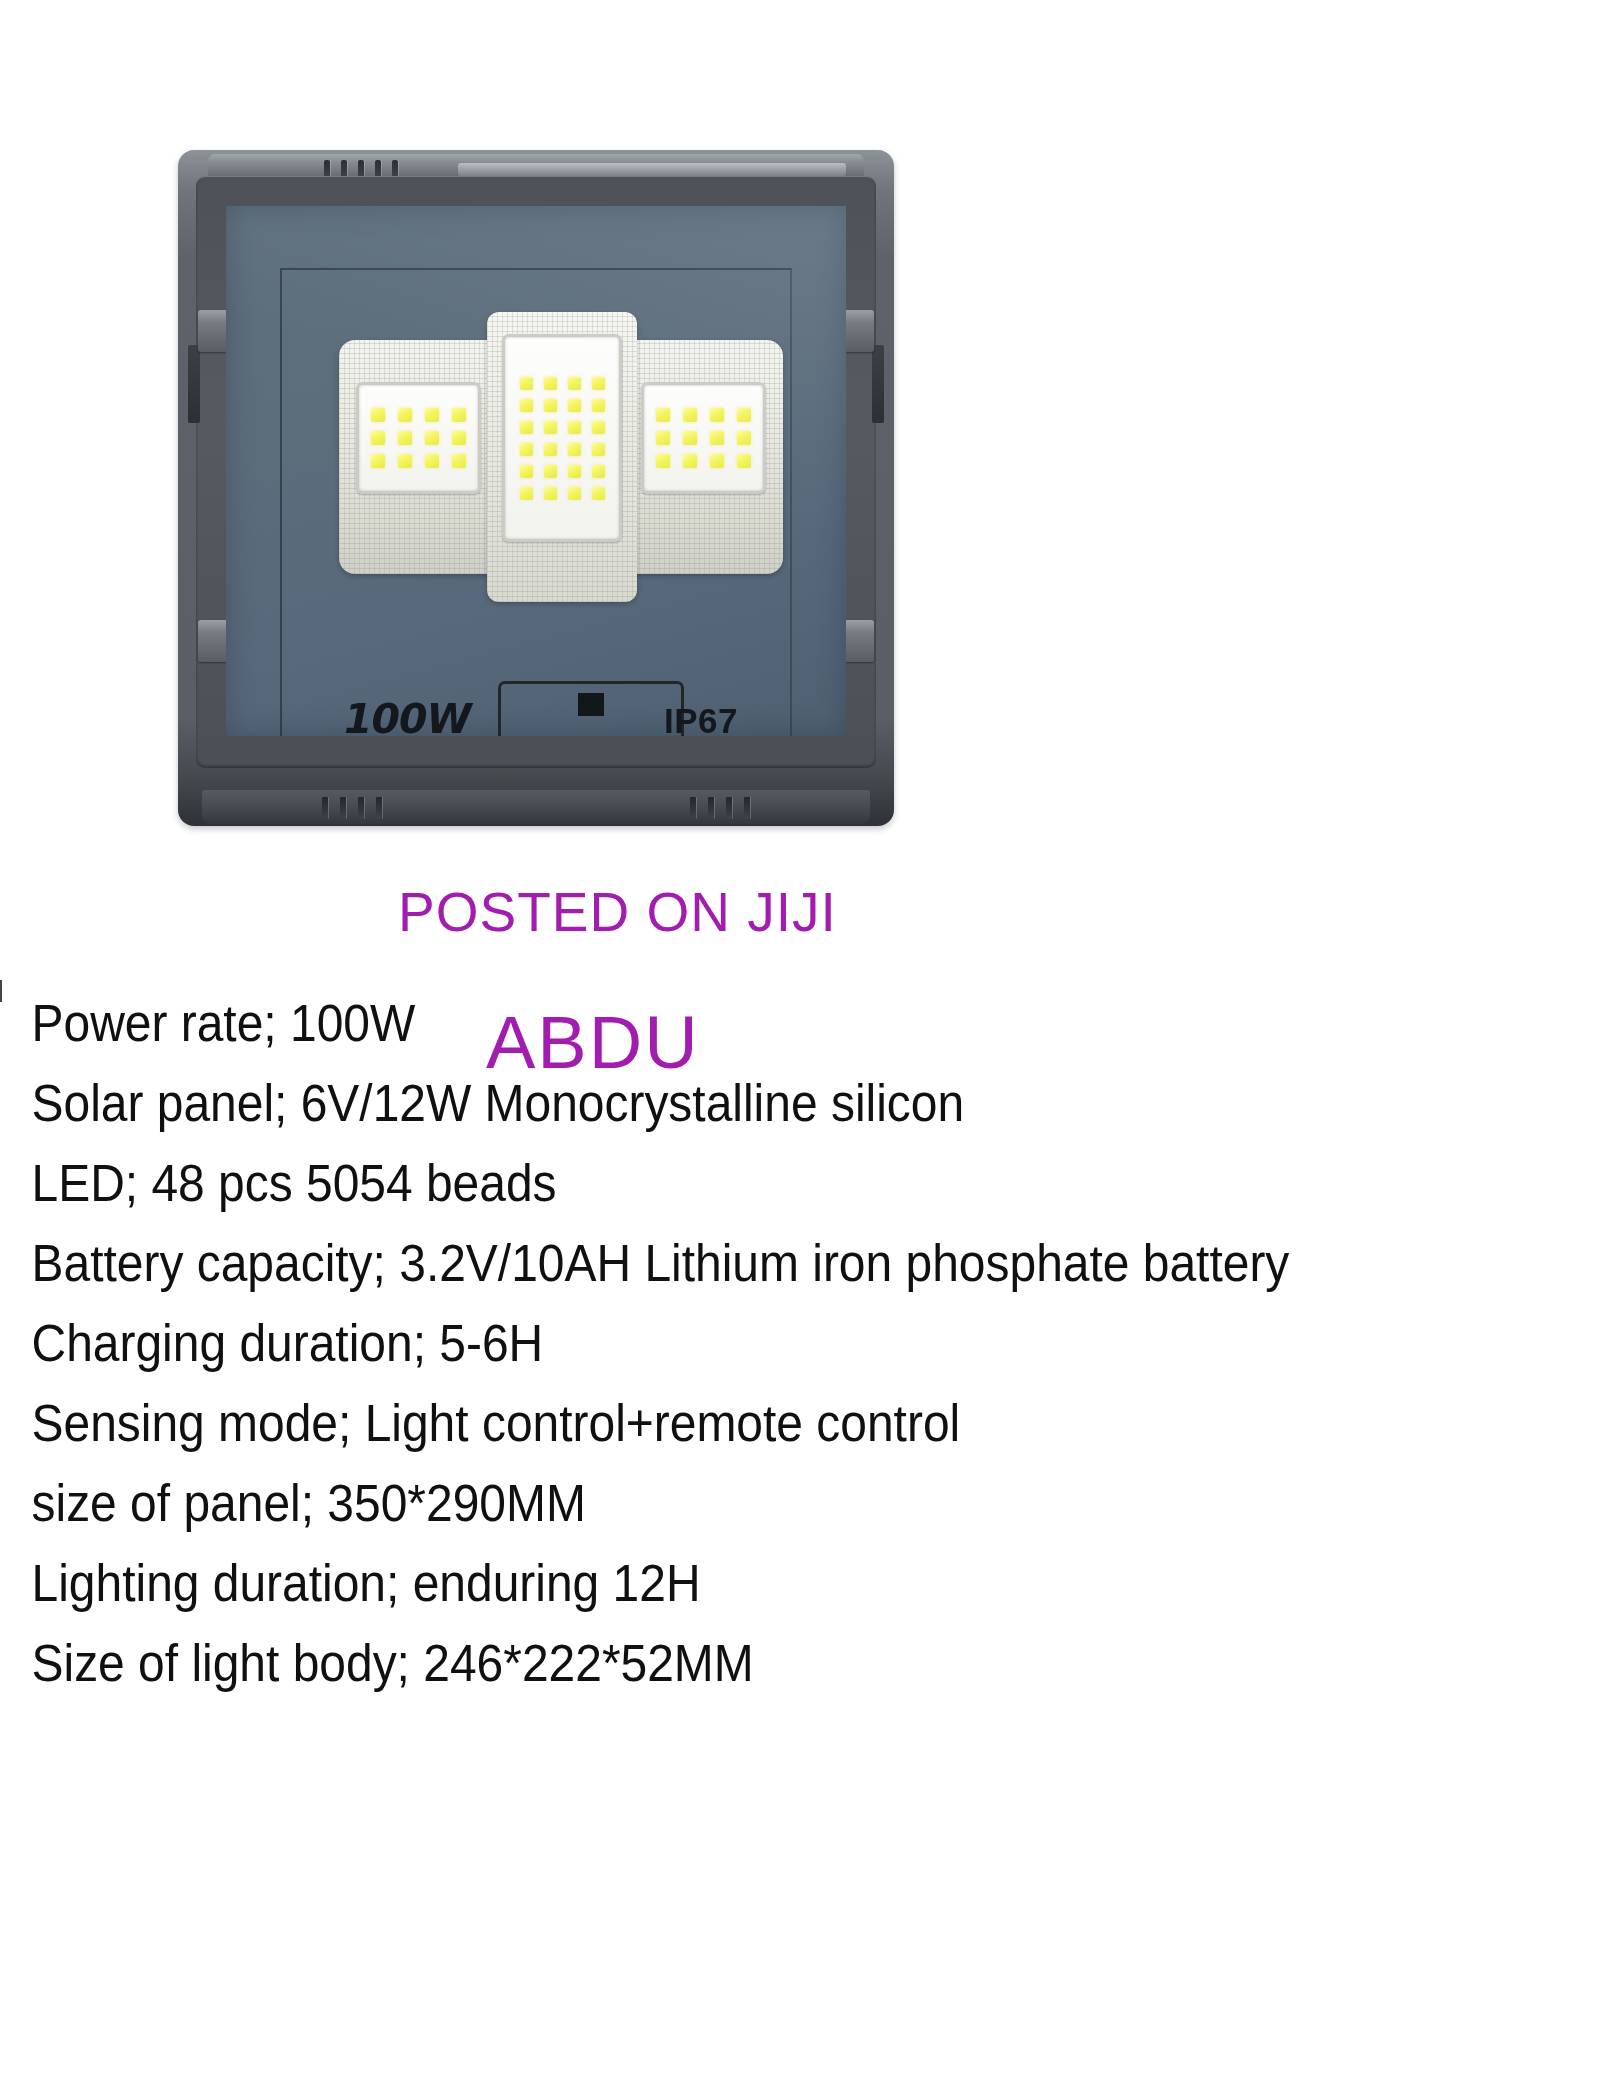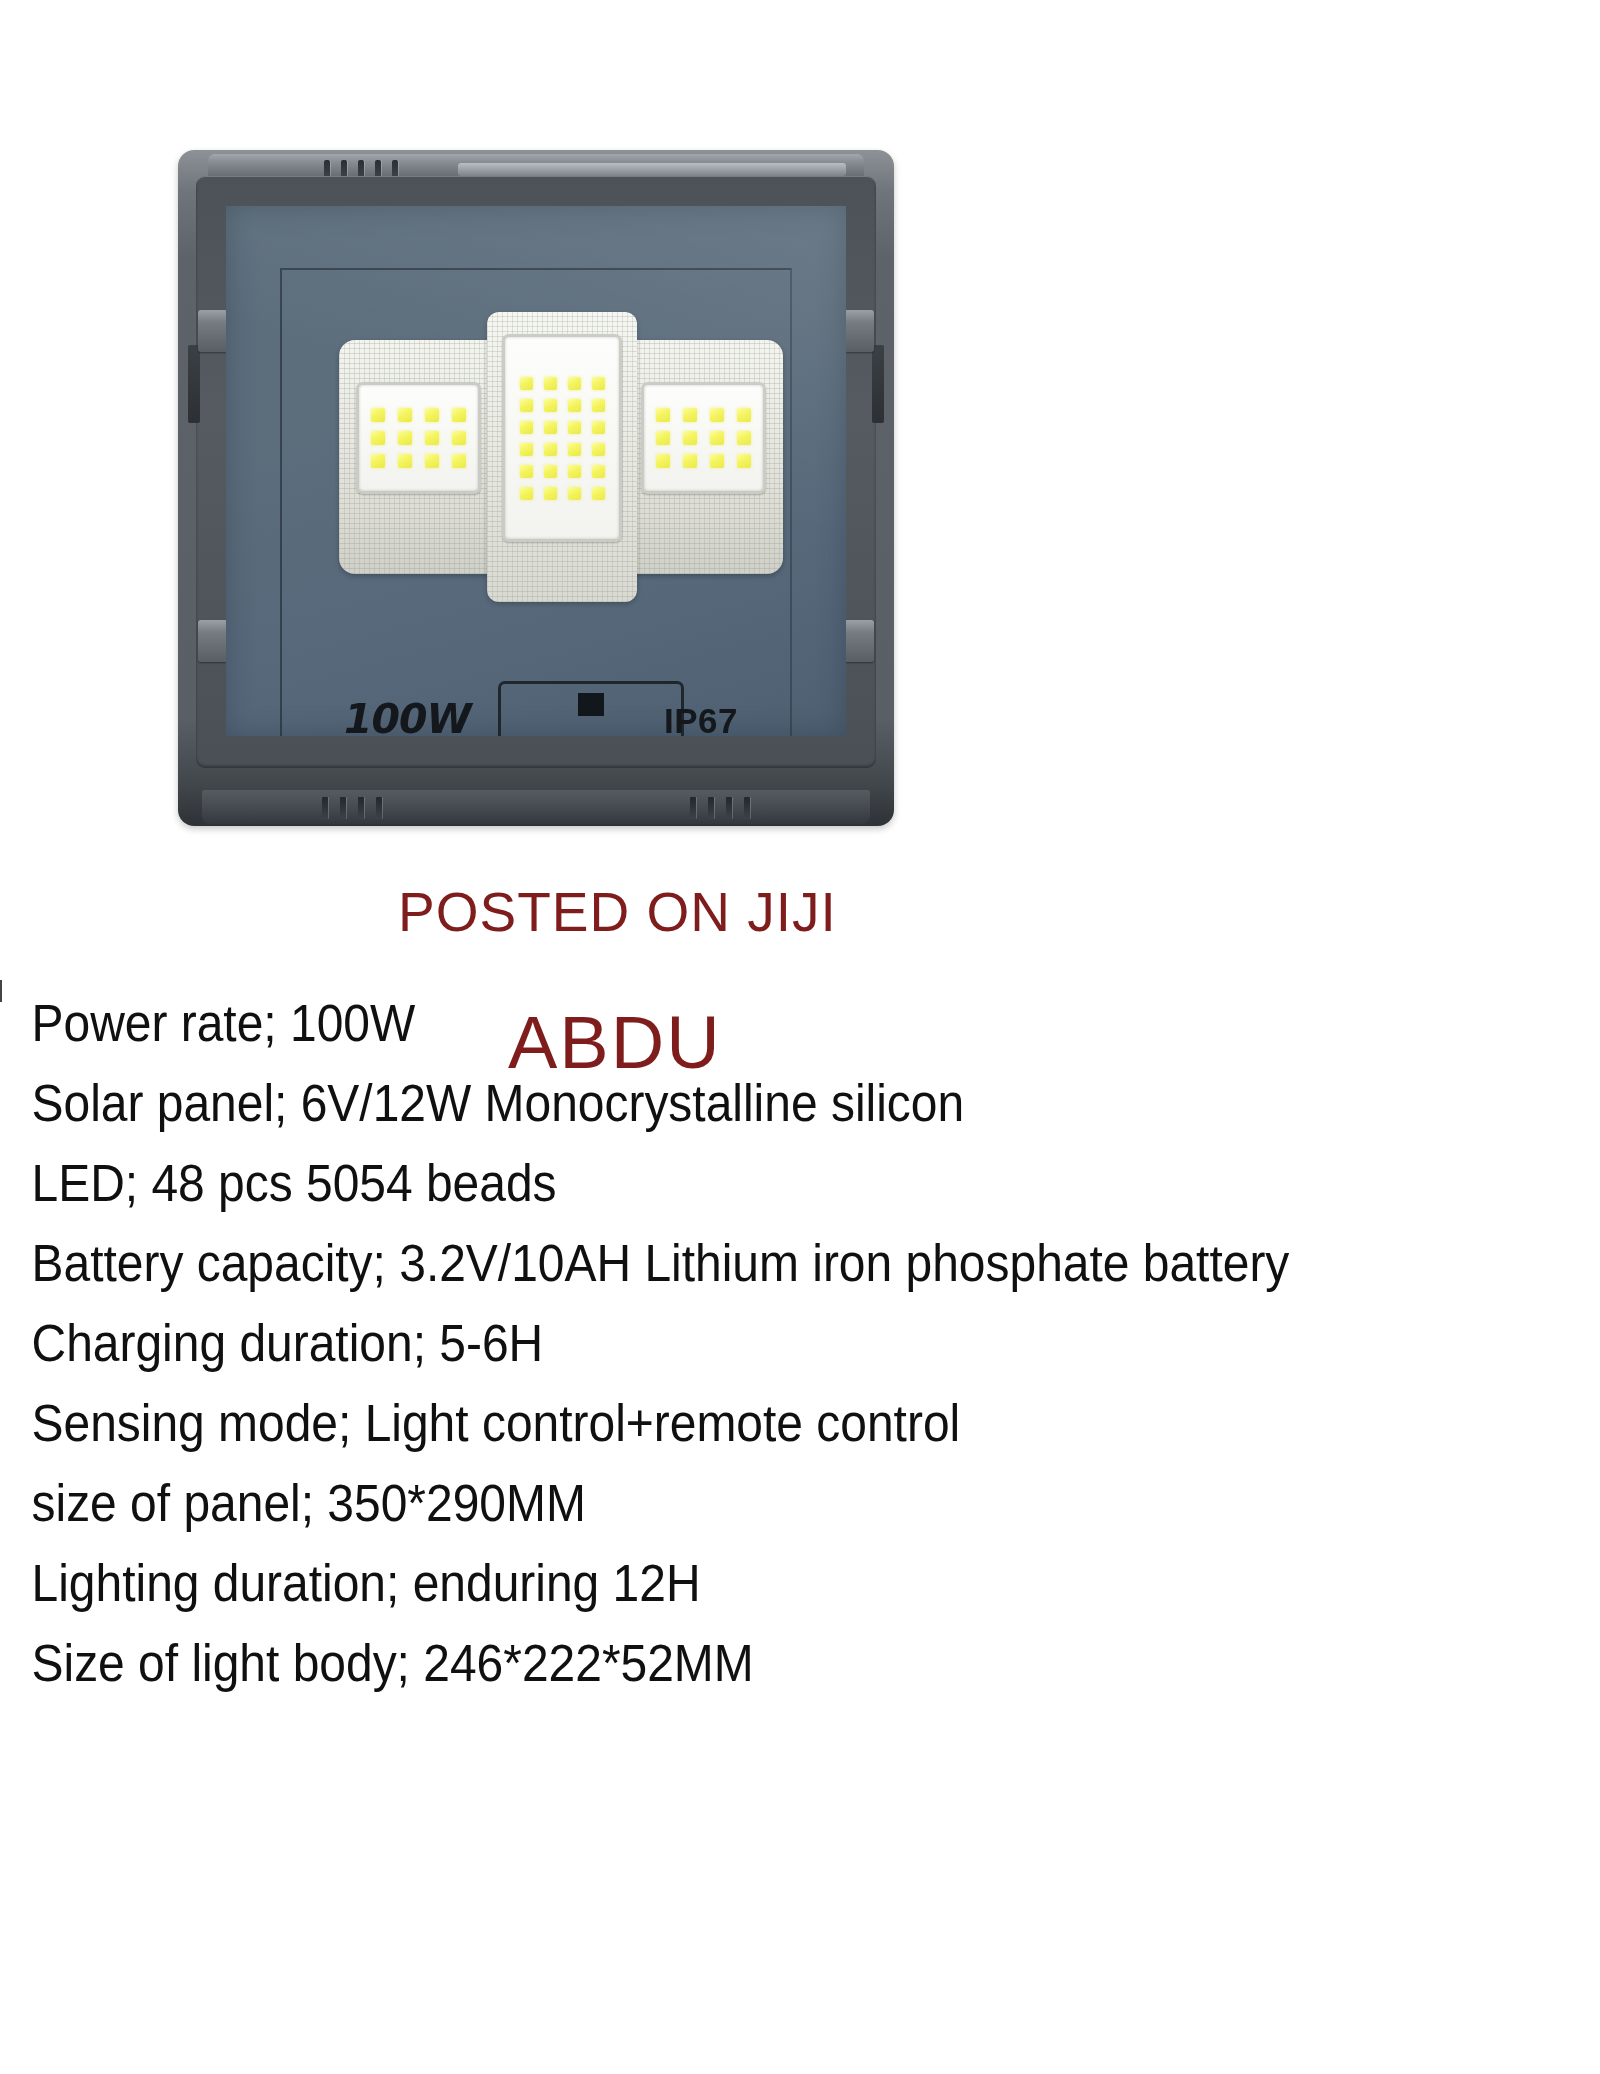--- a/index.html
+++ b/index.html
@@ -277,35 +277,35 @@
     left: 50%;
     transform: translateX(-50%);
     top: 9px;
     width: 26px; height: 23px;
     background: #12171c;
   }
 
   
   .wm {
     position: absolute;
-    color: #7f1d1d;
+    color: #a21caf;
     font-family: "Liberation Sans", sans-serif;
     font-weight: 400;
     white-space: nowrap;
     user-select: none;
     text-shadow: 0 2px 3px rgba(255,255,255,0.85);
   }
   .wm-jiji {
     left: 398px;
     top: 880px;
     font-size: 55px;
     letter-spacing: 1px;
   }
   .wm-abdu {
-    left: 508px;
+    left: 486px;
     top: 1000px;
     font-size: 74px;
     letter-spacing: 2px;
   }
 
   
   .spec-block {
     position: absolute;
     left: 0;
     top: 984px;

